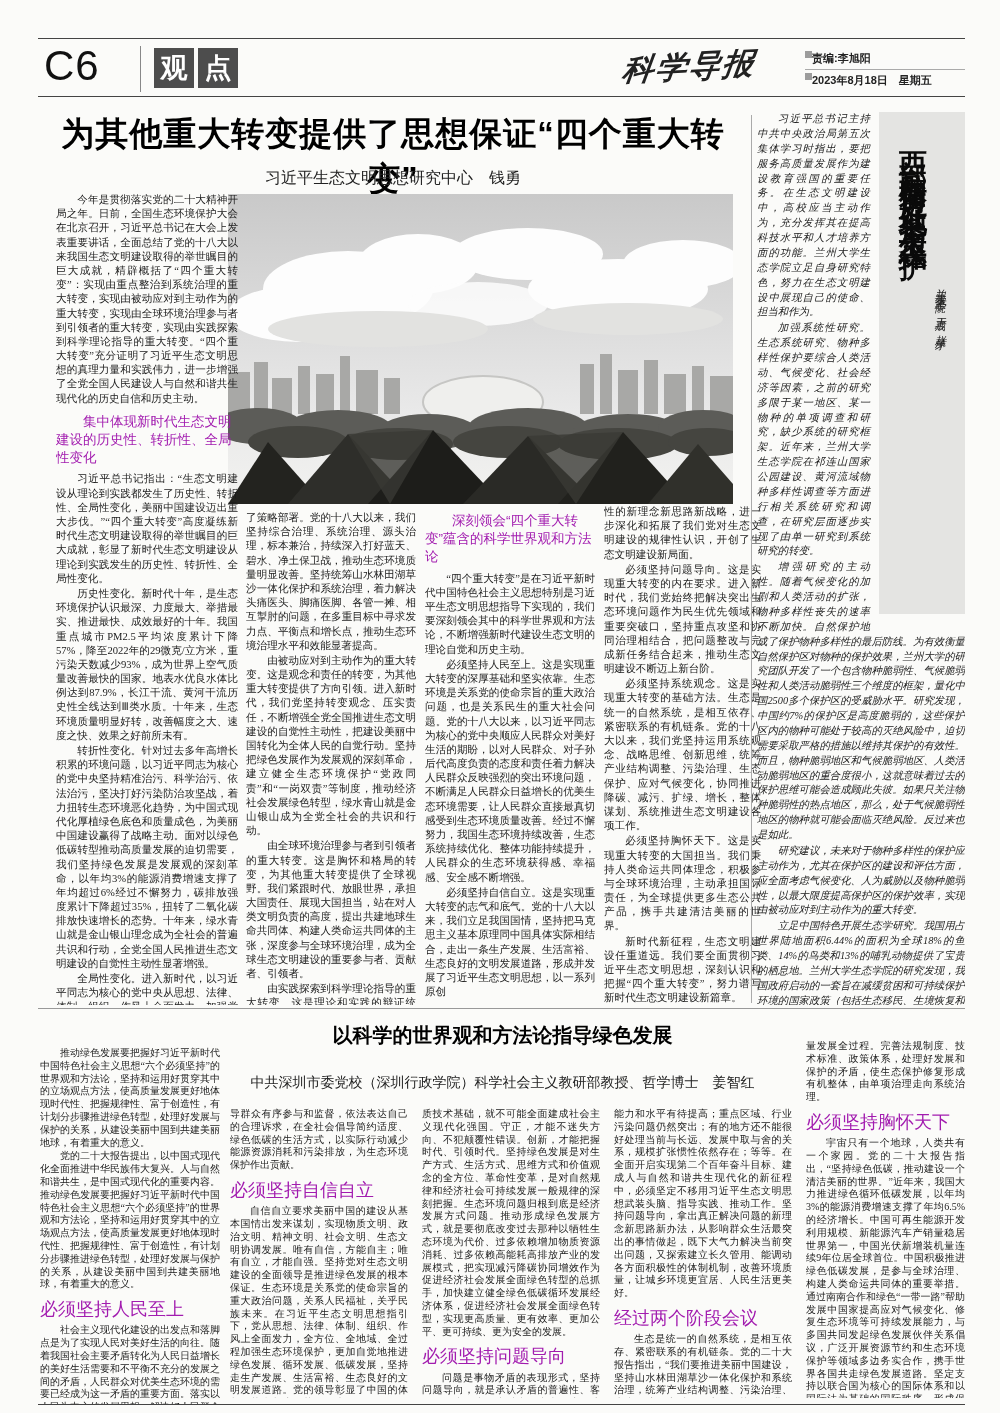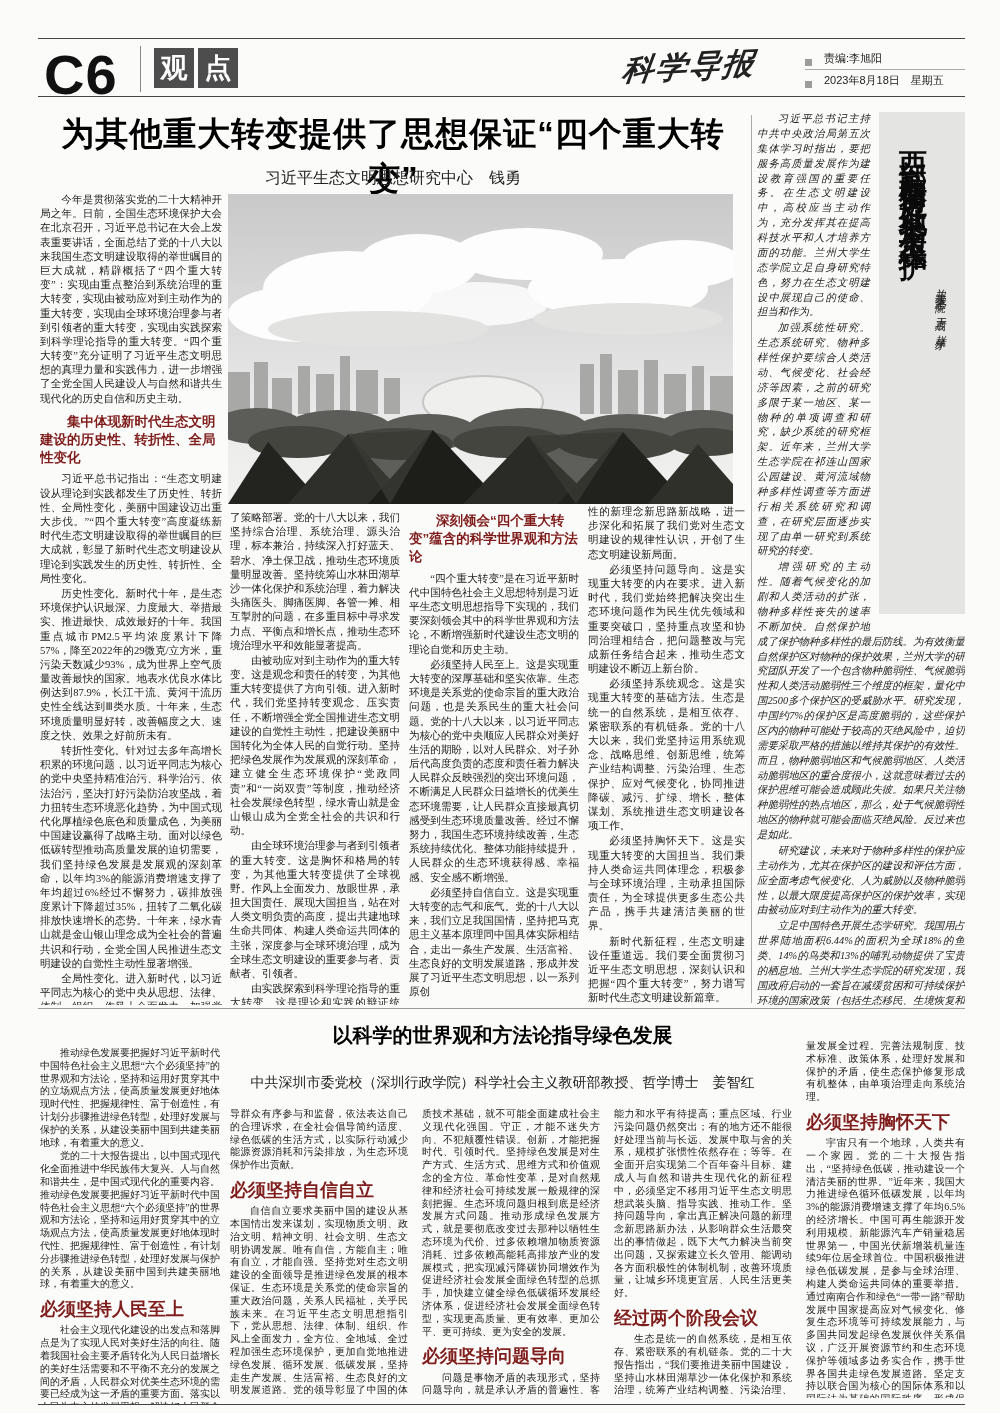--- a/index.html
+++ b/index.html
@@ -3,47 +3,47 @@
 <meta charset="utf-8">
 <style>
   html,body{margin:0;padding:0;background:#9a9a9a;}
   .page{position:relative;width:1000px;height:1413px;margin:0 auto;background:#fbfbf9;
         font-family:"Liberation Serif",serif;color:#1b1b1b;overflow:hidden;}
   .hrule{position:absolute;left:38px;right:35px;border-top:1px solid #444;}
   .hrule.light{border-top:1px solid #999;}
   
   .hdr{position:absolute;left:38px;right:35px;top:44px;height:48px;}
   .pageno{position:absolute;left:6px;top:-2px;font-family:"Liberation Sans",sans-serif;
-          font-size:56px;font-weight:700;letter-spacing:1px;color:#111;}
+          font-size:42px;font-weight:400;letter-spacing:1px;color:#111;}
   .hdr-vline{position:absolute;left:102px;top:2px;height:46px;border-left:1px solid #888;}
   .secbox{position:absolute;top:4px;width:40px;height:40px;background:#4d4d4d;color:#fff;
           font-family:"Liberation Sans",sans-serif;font-weight:700;font-size:27px;
           display:flex;align-items:center;justify-content:center;}
   .masthead{position:absolute;right:210px;top:2px;font-family:"DejaVu Serif",serif;
             font-style:italic;font-weight:700;font-size:31px;color:#222;
             transform:skewX(-10deg) rotate(-3deg);letter-spacing:2px;}
   .hdr-info{position:absolute;right:0;top:4px;width:160px;font-family:"Liberation Sans",sans-serif;
             font-size:11px;color:#222;}
-  .hdr-info .row{display:flex;align-items:flex-end;gap:12px;padding:3px 0;}
+  .hdr-info .row{display:flex;align-items:flex-start;gap:0;padding:3px 0;font-weight:bold;}
   .hdr-info .row:first-child{border-bottom:1px solid #aaa;}
   .sq{display:inline-block;width:7px;height:7px;background:#9c9c9c;flex:0 0 auto;}
   
   .main-title{position:absolute;left:40px;width:706px;top:112px;text-align:center;
               font-family:"Liberation Sans",sans-serif;font-weight:900;font-size:33px;
               letter-spacing:1px;color:#000;}
   .main-byline{position:absolute;left:40px;width:706px;top:168px;text-align:center;
                font-size:16px;color:#222;}
   .photo{position:absolute;left:228px;top:194px;width:505px;height:310px;overflow:hidden;
          background:#dcdcdc;}
   .photo svg{display:block;}
-  .col{position:absolute;overflow:hidden;font-size:10.6px;line-height:1.34;}
+  .col{position:absolute;overflow:hidden;font-size:10.6px;line-height:1.34;margin-left:16px;}
   .para{margin:0 0 1px 0;text-indent:2em;text-align:justify;}
   .para.cont{text-indent:0;}
-  .subhead{font-family:"Liberation Sans",sans-serif;font-weight:700;font-size:13.5px;
-           line-height:1.35;margin:7px 0 5px 0;text-indent:2em;color:#7f1d1d;}
+  .subhead{font-family:"Liberation Sans",sans-serif;font-weight:400;font-size:13.5px;
+           line-height:1.35;margin:7px 0 5px 0;text-indent:2em;color:#a21caf;}
   .subhead.flush{text-indent:0;font-family:"Liberation Serif",serif;font-size:18px;margin:6px 0 3px 0;}
   #m-col1{left:40px;top:193px;width:182px;height:812px;}
   #m-col2{left:230px;top:511px;width:170px;height:494px;}
   #m-col3{left:409px;top:505px;width:170px;height:500px;}
   #m-col4{left:588px;top:505px;width:157px;height:500px;}
   .vline{position:absolute;border-left:1px solid #aaa;}
   
   .sidebar{position:absolute;left:757px;top:112px;width:208px;height:893px;overflow:hidden;
            font-size:10.4px;line-height:1.43;font-style:italic;}
   .side-titleblock{float:right;width:86px;height:502px;margin:0 0 10px 9px;background:#e4e4e2;
@@ -173,21 +173,21 @@
       <p class="para">今年是贯彻落实党的二十大精神开局之年。日前，全国生态环境保护大会在北京召开，习近平总书记在大会上发表重要讲话，全面总结了党的十八大以来我国生态文明建设取得的举世瞩目的巨大成就，精辟概括了“四个重大转变”：实现由重点整治到系统治理的重大转变，实现由被动应对到主动作为的重大转变，实现由全球环境治理参与者到引领者的重大转变，实现由实践探索到科学理论指导的重大转变。“四个重大转变”充分证明了习近平生态文明思想的真理力量和实践伟力，进一步增强了全党全国人民建设人与自然和谐共生现代化的历史自信和历史主动。</p>
       <div class="subhead">集中体现新时代生态文明建设的历史性、转折性、全局性变化</div>
       <p class="para">习近平总书记指出：“生态文明建设从理论到实践都发生了历史性、转折性、全局性变化，美丽中国建设迈出重大步伐。”“四个重大转变”高度凝练新时代生态文明建设取得的举世瞩目的巨大成就，彰显了新时代生态文明建设从理论到实践发生的历史性、转折性、全局性变化。</p>
       <p class="para">历史性变化。新时代十年，是生态环境保护认识最深、力度最大、举措最实、推进最快、成效最好的十年。我国重点城市PM2.5平均浓度累计下降57%，降至2022年的29微克/立方米，重污染天数减少93%，成为世界上空气质量改善最快的国家。地表水优良水体比例达到87.9%，长江干流、黄河干流历史性全线达到Ⅲ类水质。十年来，生态环境质量明显好转，改善幅度之大、速度之快、效果之好前所未有。</p>
       <p class="para">转折性变化。针对过去多年高增长积累的环境问题，以习近平同志为核心的党中央坚持精准治污、科学治污、依法治污，坚决打好污染防治攻坚战，着力扭转生态环境恶化趋势，为中国式现代化厚植绿色底色和质量成色，为美丽中国建设赢得了战略主动。面对以绿色低碳转型推动高质量发展的迫切需要，我们坚持绿色发展是发展观的深刻革命，以年均3%的能源消费增速支撑了年均超过6%经过不懈努力，碳排放强度累计下降超过35%，扭转了二氧化碳排放快速增长的态势。十年来，绿水青山就是金山银山理念成为全社会的普遍共识和行动，全党全国人民推进生态文明建设的自觉性主动性显著增强。</p>
       <p class="para">全局性变化。进入新时代，以习近平同志为核心的党中央从思想、法律、体制、组织、作风上全面发力，加强党对生态文明建设的全面领导，全方位、全地域、全过程加强生态环境保护，推进一系列变革性实践，实现一系列突破性进展、取得一系列标志性成果，创造了举世瞩目的生态奇迹和绿色发展奇迹。同时，推动《巴黎协定》达成、签署、生效和实施，充分发挥《生物多样性公约》第十五次缔约方大会主席国的政治领导力，经过两个阶段会议，达成《昆明—蒙特利尔全球生物多样性框架》，还与其他国家携手建设绿色“一带一路”，为建设清洁美丽的世界贡献中国智慧、中国方案、中国力量。</p>
     </div>
   <div id="m-col2" class="col">
       <p class="para cont">了策略部署。党的十八大以来，我们坚持综合治理、系统治理、源头治理，标本兼治，持续深入打好蓝天、碧水、净土保卫战，推动生态环境质量明显改善。坚持统筹山水林田湖草沙一体化保护和系统治理，着力解决头痛医头、脚痛医脚、各管一摊、相互掣肘的问题，在多重目标中寻求发力点、平衡点和增长点，推动生态环境治理水平和效能显著提高。</p>
       <p class="para">由被动应对到主动作为的重大转变。这是观念和责任的转变，为其他重大转变提供了方向引领。进入新时代，我们党坚持转变观念、压实责任，不断增强全党全国推进生态文明建设的自觉性主动性，把建设美丽中国转化为全体人民的自觉行动。坚持把绿色发展作为发展观的深刻革命，建立健全生态环境保护“党政同责”和“一岗双责”等制度，推动经济社会发展绿色转型，绿水青山就是金山银山成为全党全社会的共识和行动。</p>
-      <p class="para">由全球环境治理参与者到引领者的重大转变。这是胸怀和格局的转变，为其他重大转变提供了全球视野。作风上全面发力、放眼世界，承担大国责任、展现大国担当，站在对人类文明负责的高度，提出共建地球生命共同体、构建人类命运共同体的主张，深度参与全球环境治理，成为全球生态文明建设的重要参与者、贡献者、引领者。</p>
+      <p class="para">由全球环境治理参与者到引领者的重大转变。这是胸怀和格局的转变，为其他重大转变提供了全球视野。我们紧跟时代、放眼世界，承担大国责任、展现大国担当，站在对人类文明负责的高度，提出共建地球生命共同体、构建人类命运共同体的主张，深度参与全球环境治理，成为全球生态文明建设的重要参与者、贡献者、引领者。</p>
       <p class="para">由实践探索到科学理论指导的重大转变。这是理论和实践的辩证统一，为其他重大转变提供了思想保证。在长期实践探索基础上形成并不断丰富发展的习近平生态文明思想，指引新时代生态文明建设不断取得新成效。</p>
     </div>
   <div id="m-col3" class="col">
       <div class="subhead">深刻领会“四个重大转变”蕴含的科学世界观和方法论</div>
       <p class="para">“四个重大转变”是在习近平新时代中国特色社会主义思想特别是习近平生态文明思想指导下实现的，我们要深刻领会其中的科学世界观和方法论，不断增强新时代建设生态文明的理论自觉和历史主动。</p>
       <p class="para">必须坚持人民至上。这是实现重大转变的深厚基础和坚实依靠。生态环境是关系党的使命宗旨的重大政治问题，也是关系民生的重大社会问题。党的十八大以来，以习近平同志为核心的党中央顺应人民群众对美好生活的期盼，以对人民群众、对子孙后代高度负责的态度和责任着力解决人民群众反映强烈的突出环境问题，不断满足人民群众日益增长的优美生态环境需要，让人民群众直接最真切感受到生态环境质量改善。经过不懈努力，我国生态环境持续改善，生态系统持续优化、整体功能持续提升，人民群众的生态环境获得感、幸福感、安全感不断增强。</p>
       <p class="para">必须坚持自信自立。这是实现重大转变的志气和底气。党的十八大以来，我们立足我国国情，坚持把马克思主义基本原理同中国具体实际相结合，走出一条生产发展、生活富裕、生态良好的文明发展道路，形成并发展了习近平生态文明思想，以一系列原创</p>
     </div>
   <div id="m-col4" class="col">
       <p class="para cont">性的新理念新思路新战略，进一步深化和拓展了我们党对生态文明建设的规律性认识，开创了生态文明建设新局面。</p>

